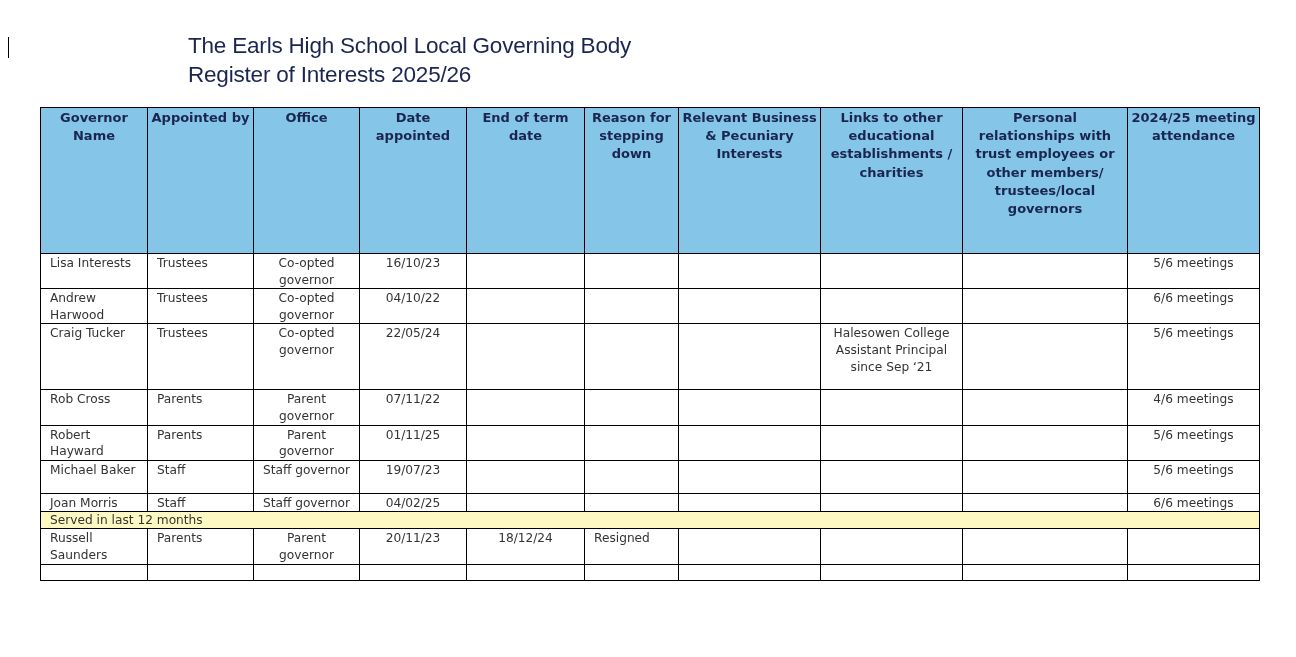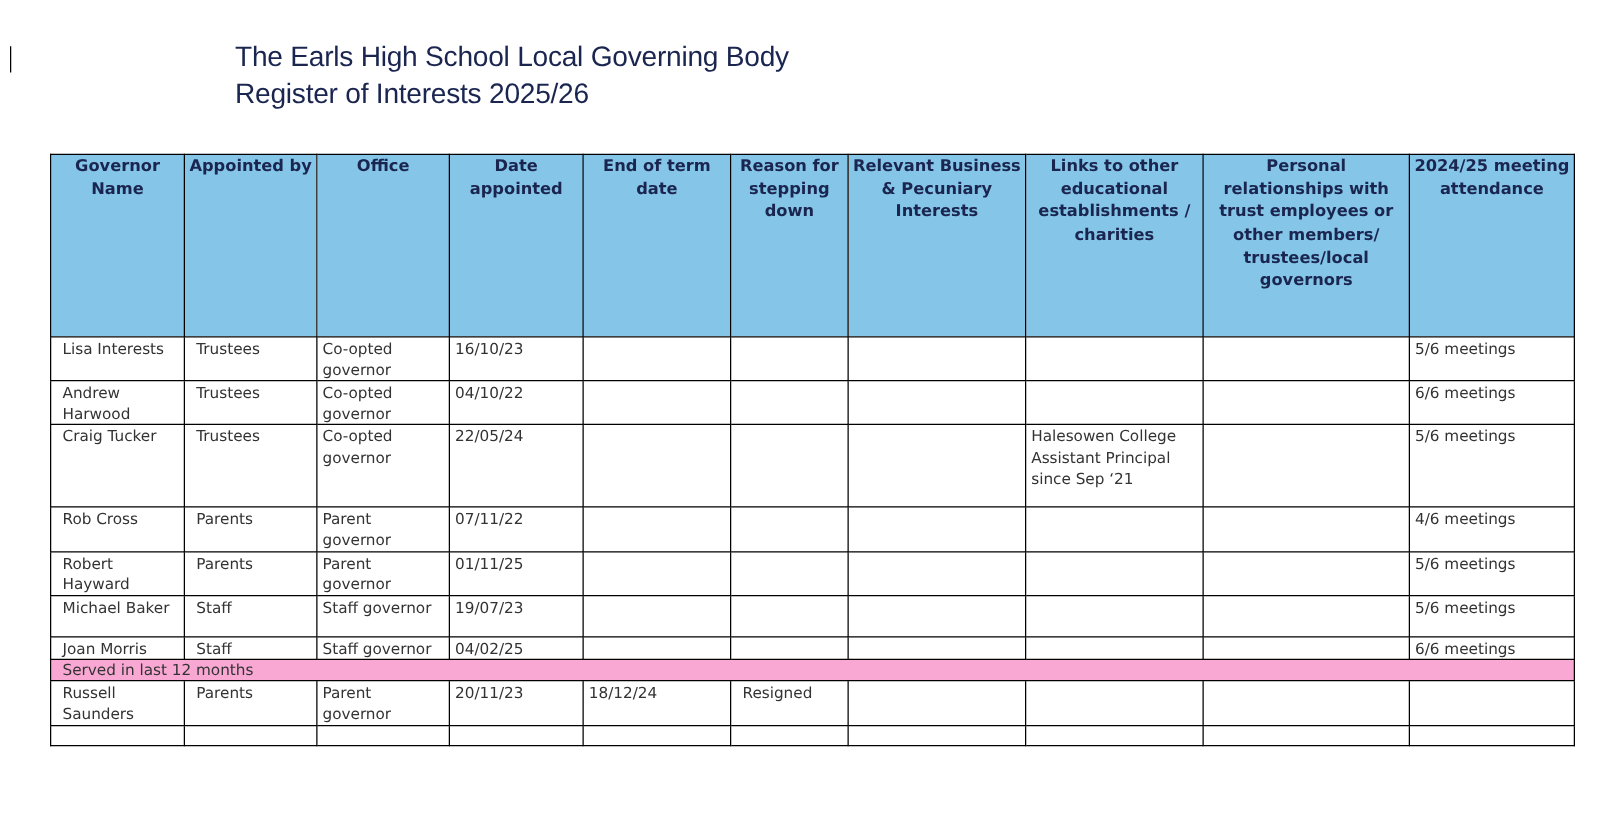--- a/index.html
+++ b/index.html
@@ -1,27 +1,27 @@
 <!DOCTYPE html>
 <html><head>
   <meta charset="utf-8">
   <style>
     html, body { margin: 0; padding: 0; background: #ffffff; }
     body { width: 1296px; height: 657px; position: relative; overflow: hidden;
            font-family: "DejaVu Sans", sans-serif; color: #222; }
     .cursor { position: absolute; left: 8px; top: 37px; width: 1px; height: 21px; background: #000; }
     .title { position: absolute; left: 188px; top: 31px; color: #1a2550;
              font-family: "Liberation Sans", sans-serif; font-weight: normal; font-size: 22.5px; line-height: 29px; letter-spacing: -0.2px; }
-    table.reg { position: absolute; left: 40px; top: 107px; border-collapse: collapse; table-layout: fixed; width: 1219px; margin-top: 16px; }
+    table.reg { position: absolute; left: 40px; top: 107px; border-collapse: collapse; table-layout: fixed; width: 1219px; }
     table.reg th, table.reg td { border: 1px solid #000; padding: 0; vertical-align: top; overflow: hidden; }
     table.reg th { background: #85c5e7; color: #1a2550; font-family: "DejaVu Sans", sans-serif; font-weight: bold;
                    font-size: 13px; line-height: 18.2px; text-align: center; padding-top: 1px; height: 144px; }
     table.reg td { font-size: 12.2px; line-height: 16.6px; color: #333; padding: 1px 4px 0 9px; }
-    td.c { padding-left: 4px !important; padding-right: 4px !important; }
-    tr.section td { background: #f9a8d4; height: 16px; padding-top: 0; line-height: 16px; }
+    td.c { text-align: center; padding-left: 4px !important; padding-right: 4px !important; }
+    tr.section td { background: #fef9c3; height: 16px; padding-top: 0; line-height: 16px; }
   </style>
 </head>
 <body>
 
 <div class="cursor"></div>
 
 <div class="title">
   <div>The Earls High School Local Governing Body</div>
   <div>Register of Interests 2025/26</div>
 </div>

